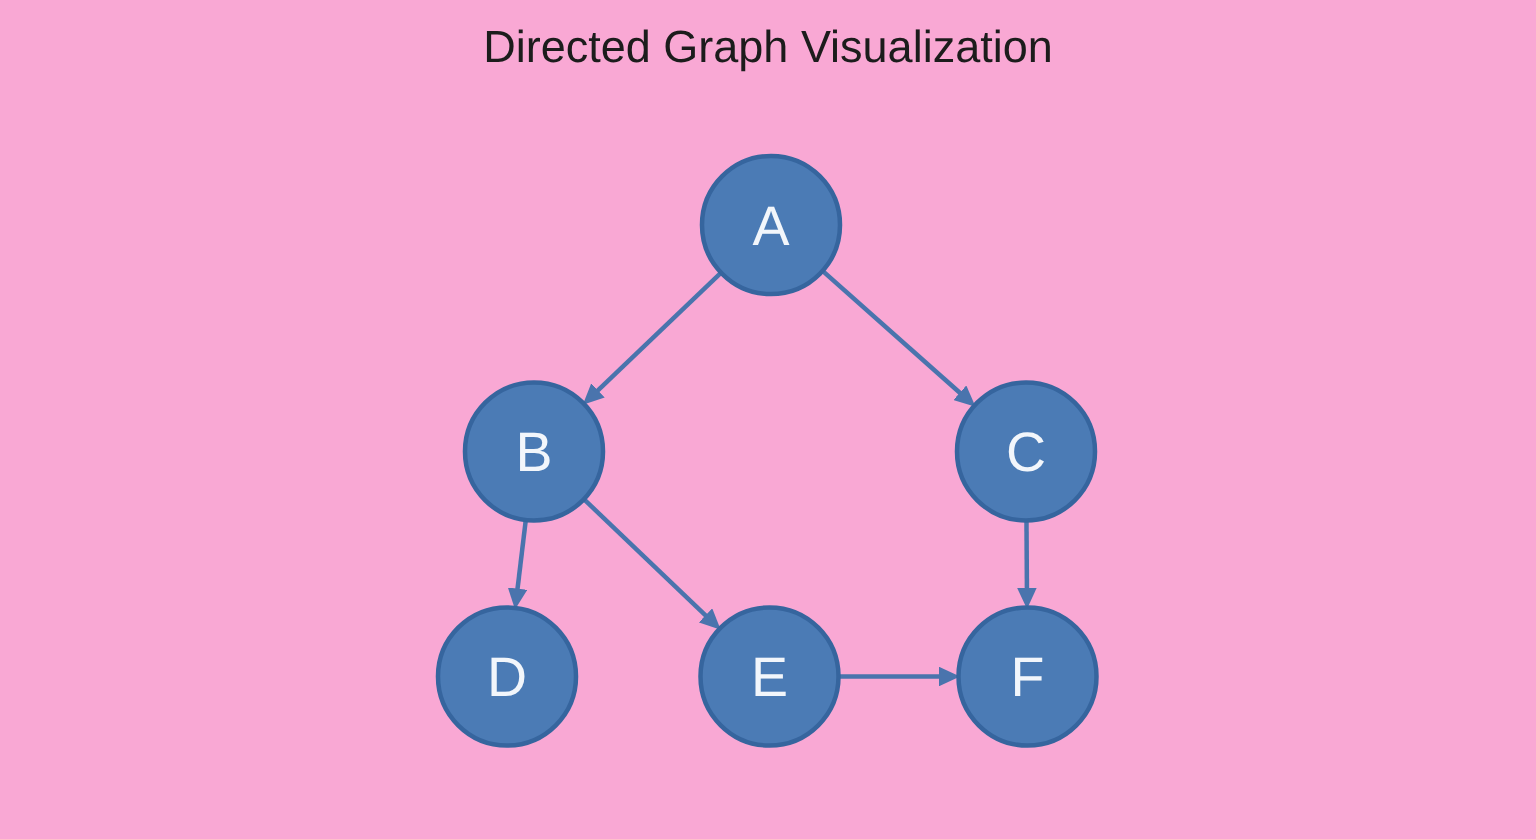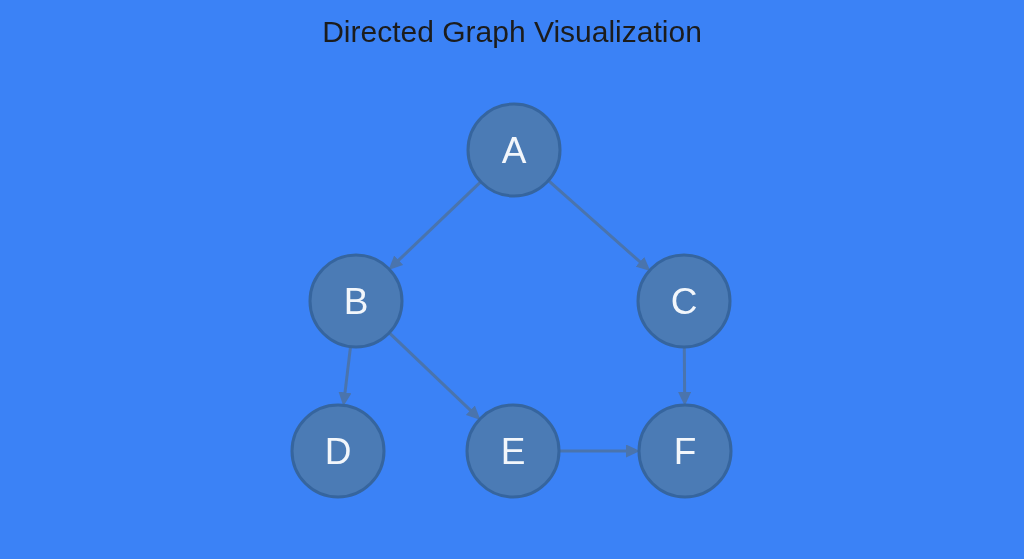--- a/index.html
+++ b/index.html
@@ -36,21 +36,21 @@
   .node-label {
     font-family: "Liberation Sans", sans-serif;
     font-weight: 400;
     user-select: none;
     pointer-events: none;
   }
 </style>
 </head>
 <body>
 
-<div class="stage" style="background: #3b82f6;">
+<div class="stage" style="background: #f9a8d4;">
   <div class="title" style="color: rgb(28, 28, 28);">Directed Graph Visualization</div>
   <svg class="graph" width="1024" height="559" viewBox="0 0 1024 559" xmlns="http://www.w3.org/2000/svg">
       <defs>
         <marker id="arrowhead" viewBox="0 0 14 13" refX="1" refY="6.5" markerWidth="14" markerHeight="13" markerUnits="userSpaceOnUse" orient="auto">
           <path d="M0,0 L14,6.5 L0,13 Z" fill="#4a74ad"></path>
         </marker>
       </defs>
       <line x1="481.46770440832773" y1="181.09099135659818" x2="397.93051431815536" y2="260.9271666959401" stroke="#4a74ad" stroke-width="3" marker-end="url(#arrowhead)"></line>
       <line x1="547.6443361518624" y1="179.88408681724246" x2="640.6361889598218" y2="262.48273254666526" stroke="#4a74ad" stroke-width="3" marker-end="url(#arrowhead)"></line>
       <line x1="350.6384650721706" y1="345.6794577319115" x2="344.91042279586895" y2="393.4131433677585" stroke="#4a74ad" stroke-width="3" marker-end="url(#arrowhead)"></line>

